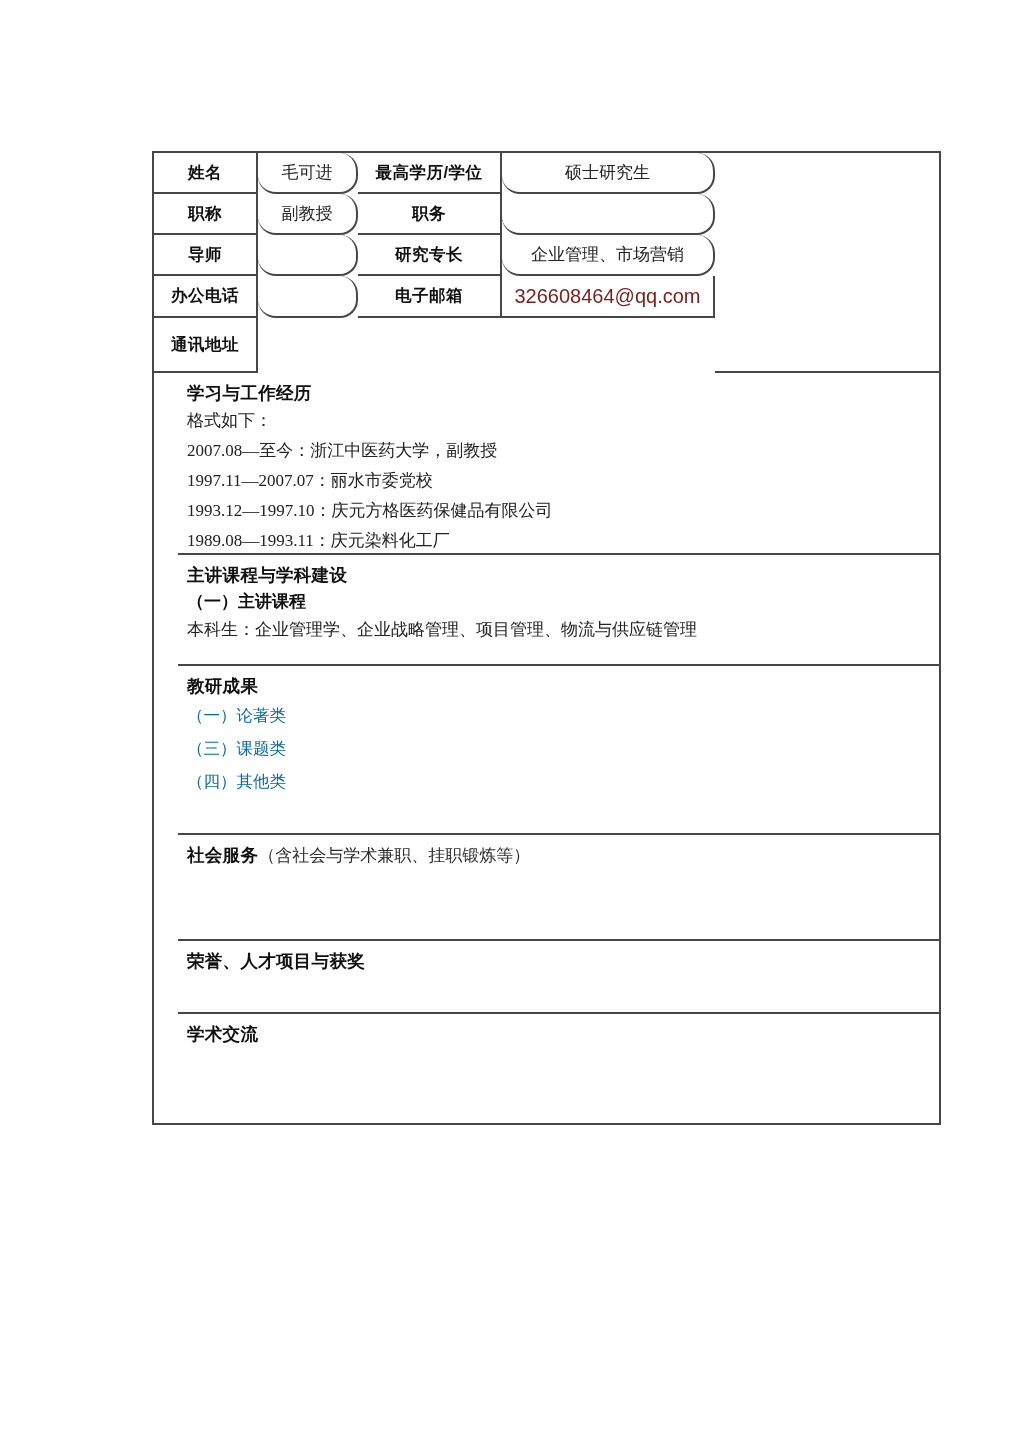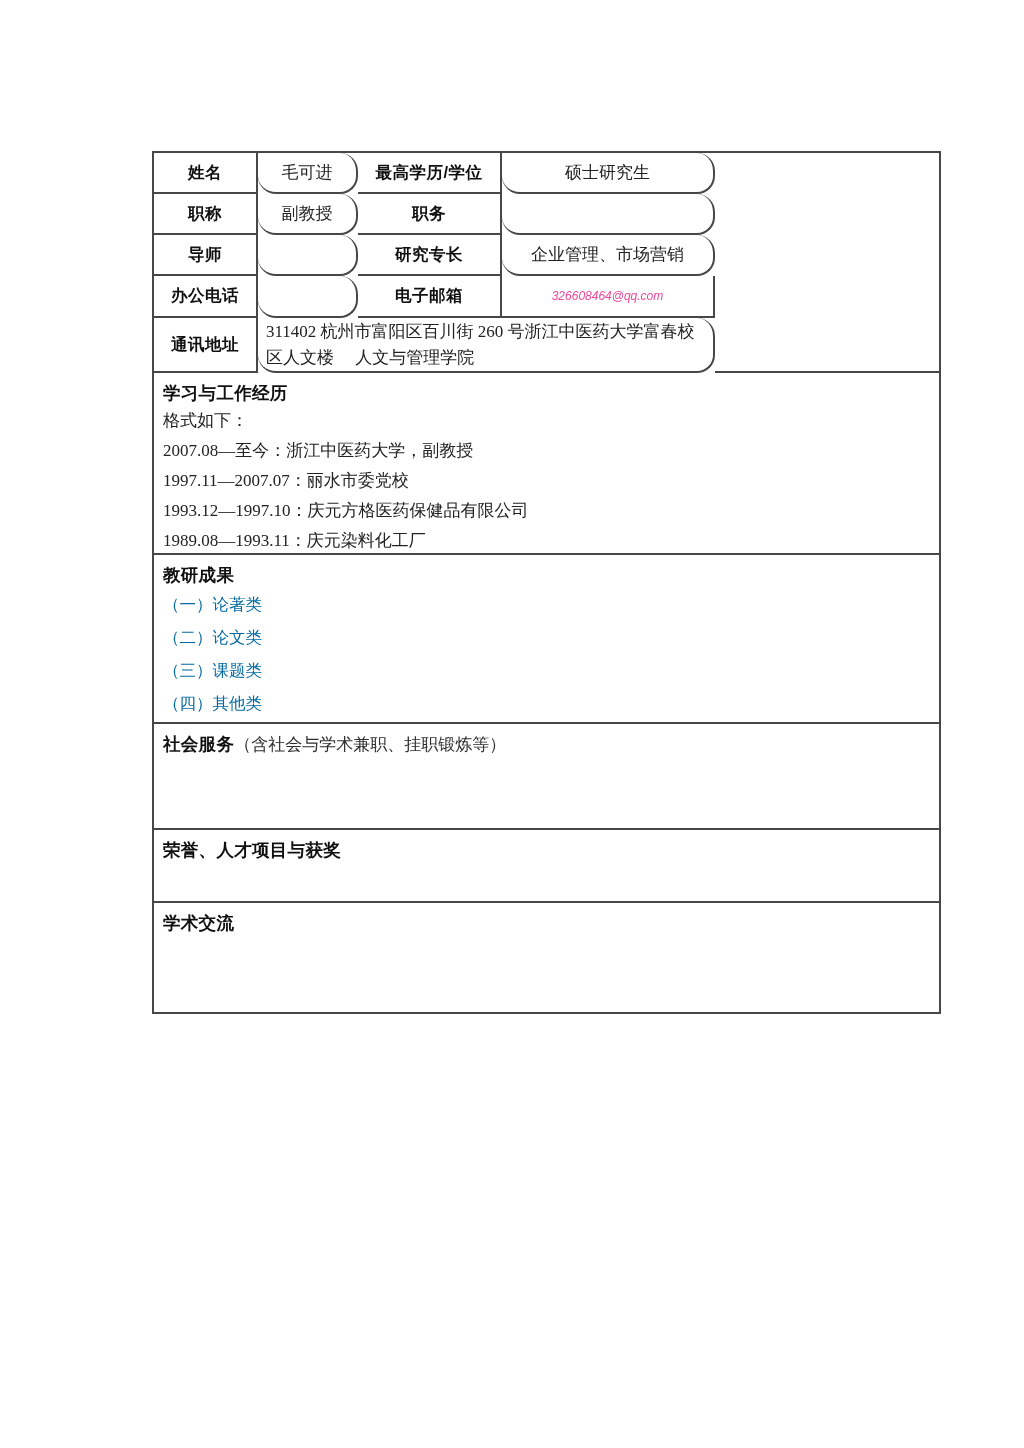--- a/index.html
+++ b/index.html
@@ -46,42 +46,42 @@
     letter-spacing:0.5px;
   }
   .val{
     font-family:"Liberation Serif", serif;
     font-size:17px;
     color:var(--text);
     border-radius:18px;
   }
   .val-sans{
     font-family:"Liberation Sans", sans-serif;
-    font-size:12px;
-    color:#ec4899;
-    font-style:italic;
+    font-size:20px;
+    color:#7f1d1d;
   }
   .addr-val{
     justify-content:flex-start;
     text-align:left;
     padding:2px 10px 2px 8px;
     line-height:26px;
     font-size:17px;
   }
   .photo-box{
     grid-column:5;
     grid-row:1 / span 5;
     border-bottom:2px solid var(--line);
     background:#ffffff;
   }
   
   .sec{
     border-bottom:2px solid var(--line);
     padding:7px 12px 0 9px;
     overflow:hidden;
+    margin-left:24px;
   }
   .sec:last-child{border-bottom:none;}
   .sec-title{
     font-family:"Liberation Sans", sans-serif;
     font-weight:700;
     font-size:17.5px;
     color:var(--heading);
     line-height:26px;
     letter-spacing:0.3px;
   }
@@ -144,37 +144,40 @@
     <div class="cell val"></div>
     <div class="cell lbl">研究专长</div>
     <div class="cell val">企业管理、市场营销</div>
 
     <div class="cell lbl">办公电话</div>
     <div class="cell val"></div>
     <div class="cell lbl">电子邮箱</div>
     <div class="cell val-sans cell">326608464@qq.com</div>
 
     <div class="cell lbl">通讯地址</div>
-    <div class="cell val addr-val" style="grid-column:2 / span 3;">311402 杭州市富阳区百川街 260 号浙江中医药大学富春校区人文楼　 人文与管理学院</div>
   </div>
 
   <div class="sec sec-experience h-experience">
     <div class="sec-title">学习与工作经历</div>
     <div class="body-line">格式如下：</div>
     <div class="body-line">2007.08—至今：浙江中医药大学，副教授</div>
     <div class="body-line">1997.11—2007.07：丽水市委党校</div>
     <div class="body-line">1993.12—1997.10：庆元方格医药保健品有限公司</div>
     <div class="body-line">1989.08—1993.11：庆元染料化工厂</div>
   </div>
 
+  <div class="sec sec-courses h-courses">
+    <div class="sec-title">主讲课程与学科建设</div>
+    <div class="sec-subheading">（一）主讲课程</div>
+    <div class="body-line">本科生：企业管理学、企业战略管理、项目管理、物流与供应链管理</div>
+  </div>
 
   <div class="sec h-achievements">
     <div class="sec-title">教研成果</div>
     <div class="item-line">（一）论著类</div>
-    <div class="item-line">（二）论文类</div>
     <div class="item-line">（三）课题类</div>
     <div class="item-line">（四）其他类</div>
   </div>
 
   <div class="sec h-service">
     <div>
       <span class="sec-title">社会服务</span><span class="sec-note">（含社会与学术兼职、挂职锻炼等）</span>
     </div>
   </div>
 

